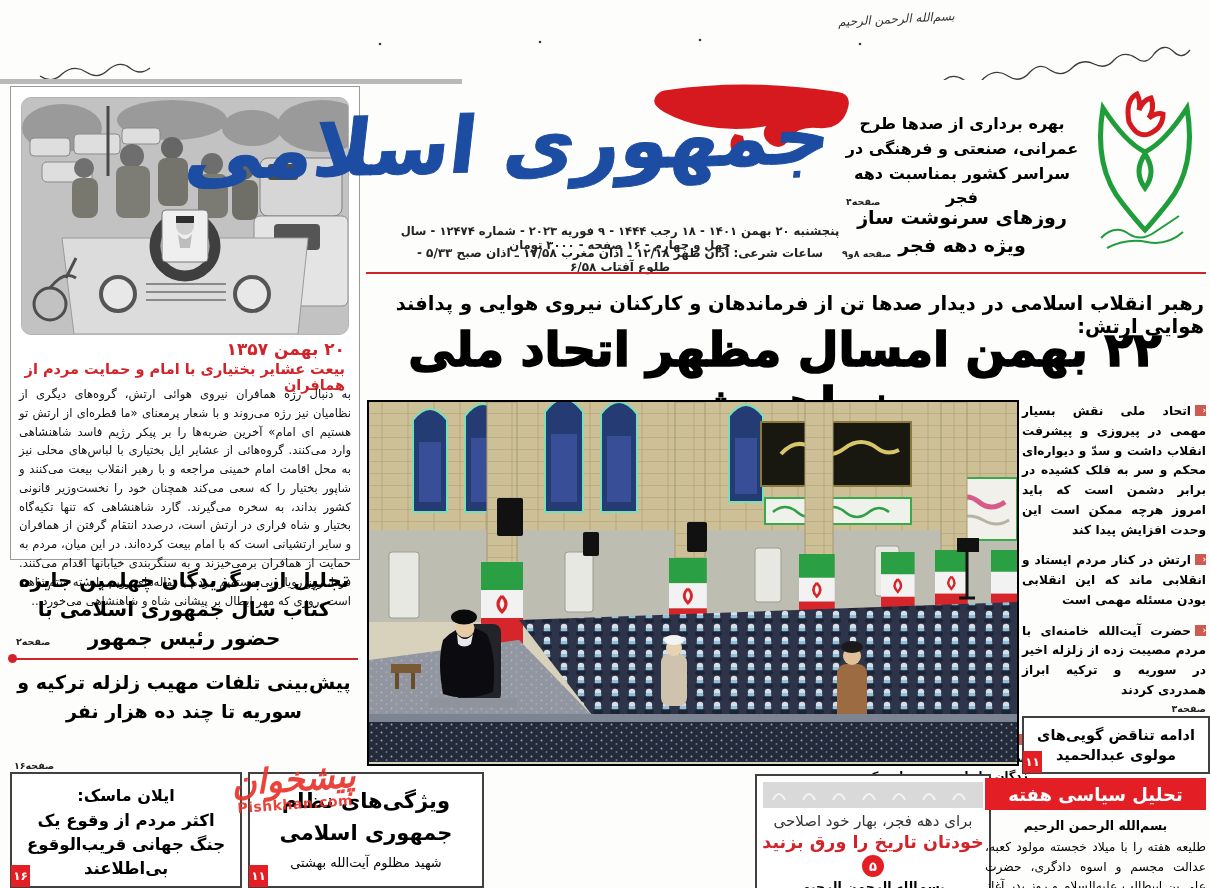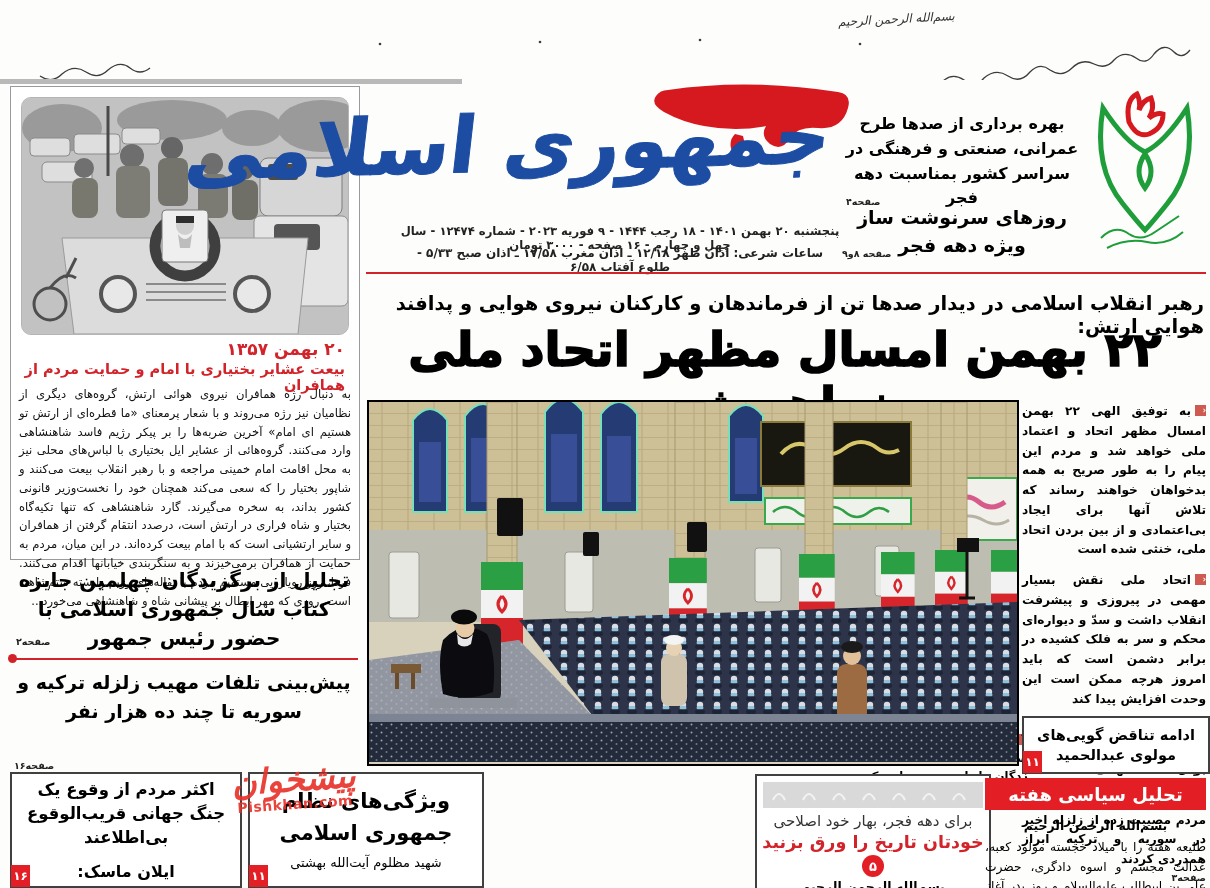--- a/index.html
+++ b/index.html
@@ -105,22 +105,22 @@
   <div class="abs pgref" style="left:16px;top:636px;">صفحه۲</div>
   <div class="abs hairline" style="left:10px;top:658px;width:348px;"></div>
   <div class="abs" style="left:8px;top:654px;width:9px;height:9px;border-radius:50%;background:#d2232a;"></div>
 
   <div class="abs rtl ctr bold" style="left:10px;top:668px;width:348px;font-size:19px;line-height:1.5;color:#000;">پیش‌بینی تلفات مهیب زلزله ترکیه و سوریه تا چند ده هزار نفر</div>
   <div class="abs rtl just" style="right:182px;top:732px;width:176px;font-size:11.5px;font-weight:bold;line-height:1.55;"><span class="bullet-sq">‹</span><span>برف و سرما در ترکیه و سوریه امداد رسانی به زلزله زدگان را با سختی مواجه کرده است</span></div>
   <div class="abs rtl just" style="right:10px;top:732px;width:165px;font-size:11.5px;font-weight:bold;line-height:1.55;"><span class="bullet-sq">‹</span><span>پیام آیت‌الله سیستانی در پی زلزله ترکیه و سوریه</span></div>
   <div class="abs pgref red" style="left:14px;top:760px;">صفحه۱۶</div>
 
   <div class="abs box" style="left:10px;top:772px;width:228px;height:112px;">
+    <div class="rtl ctr bold" style="margin-top:12px;font-size:16px;">ایلان ماسک:</div>
     <div class="rtl ctr bold" style="margin:4px 10px 0;font-size:16.5px;line-height:1.45;">اکثر مردم از وقوع یک جنگ جهانی قریب‌الوقوع بی‌اطلاعند</div>
-    <div class="rtl ctr bold" style="margin-top:12px;font-size:16px;">ایلان ماسک:</div>
     <div class="badge">۱۶</div>
   </div>
 
   <div class="abs box" style="left:248px;top:772px;width:232px;height:112px;">
     <div class="rtl ctr bold" style="margin:12px 12px 0;font-size:21px;line-height:1.5;">ویژگی‌های نظام جمهوری اسلامی</div>
     <div class="rtl ctr" style="margin-top:6px;font-size:13px;">شهید مظلوم آیت‌الله بهشتی</div>
     <div class="badge">۱۱</div>
   </div>
 
 
@@ -320,21 +320,20 @@
 
       <g stroke="#111" stroke-width="3">
           <line x1="598" y1="150" x2="598" y2="196"></line>
           <line x1="590" y1="196" x2="606" y2="196"></line>
         </g>
       <rect x="588" y="136" width="22" height="14" fill="#111"></rect>
     </svg>
   </div>
 
   <div class="abs" style="left:1022px;top:402px;width:184px;">
-    <div class="rtl just" style="font-size:12.2px;font-weight:bold;line-height:1.62;margin-bottom:11px;"><span class="bullet-sq">‹</span><span>به توفیق الهی ۲۲ بهمن امسال مظهر اتحاد و اعتماد ملی خواهد شد و مردم این پیام را به طور صریح به همه بدخواهان خواهند رساند که تلاش آنها برای ایجاد بی‌اعتمادی و از بین بردن اتحاد ملی، خنثی شده است</span></div>
     <div class="rtl just" style="font-size:12.2px;font-weight:bold;line-height:1.62;margin-bottom:11px;"><span class="bullet-sq">‹</span><span>اتحاد ملی نقش بسیار مهمی در پیروزی و پیشرفت انقلاب داشت و سدّ و دیواره‌ای محکم و سر به فلک کشیده در برابر دشمن است که باید امروز هرچه ممکن است این وحدت افزایش پیدا کند</span></div>
     <div class="rtl just" style="font-size:12.2px;font-weight:bold;line-height:1.62;margin-bottom:11px;"><span class="bullet-sq">‹</span><span>ارتش در کنار مردم ایستاد و انقلابی ماند که این انقلابی بودن مسئله مهمی است</span></div>
     <div class="rtl just" style="font-size:12.2px;font-weight:bold;line-height:1.62;"><span class="bullet-sq">‹</span><span>حضرت آیت‌الله خامنه‌ای با مردم مصیبت زده از زلزله اخیر در سوریه و ترکیه ابراز همدردی کردند</span></div>
     <div class="pgref" style="margin-top:2px;">صفحه۳</div>
   </div>
 
   <div class="abs box" style="left:1022px;top:716px;width:184px;height:54px;">
     <div class="rtl ctr bold" style="margin:7px 10px 0;font-size:14.5px;line-height:1.4;">ادامه تناقض گویی‌های مولوی عبدالحمید</div>
     <div class="badge">۱۱</div>
   </div>

